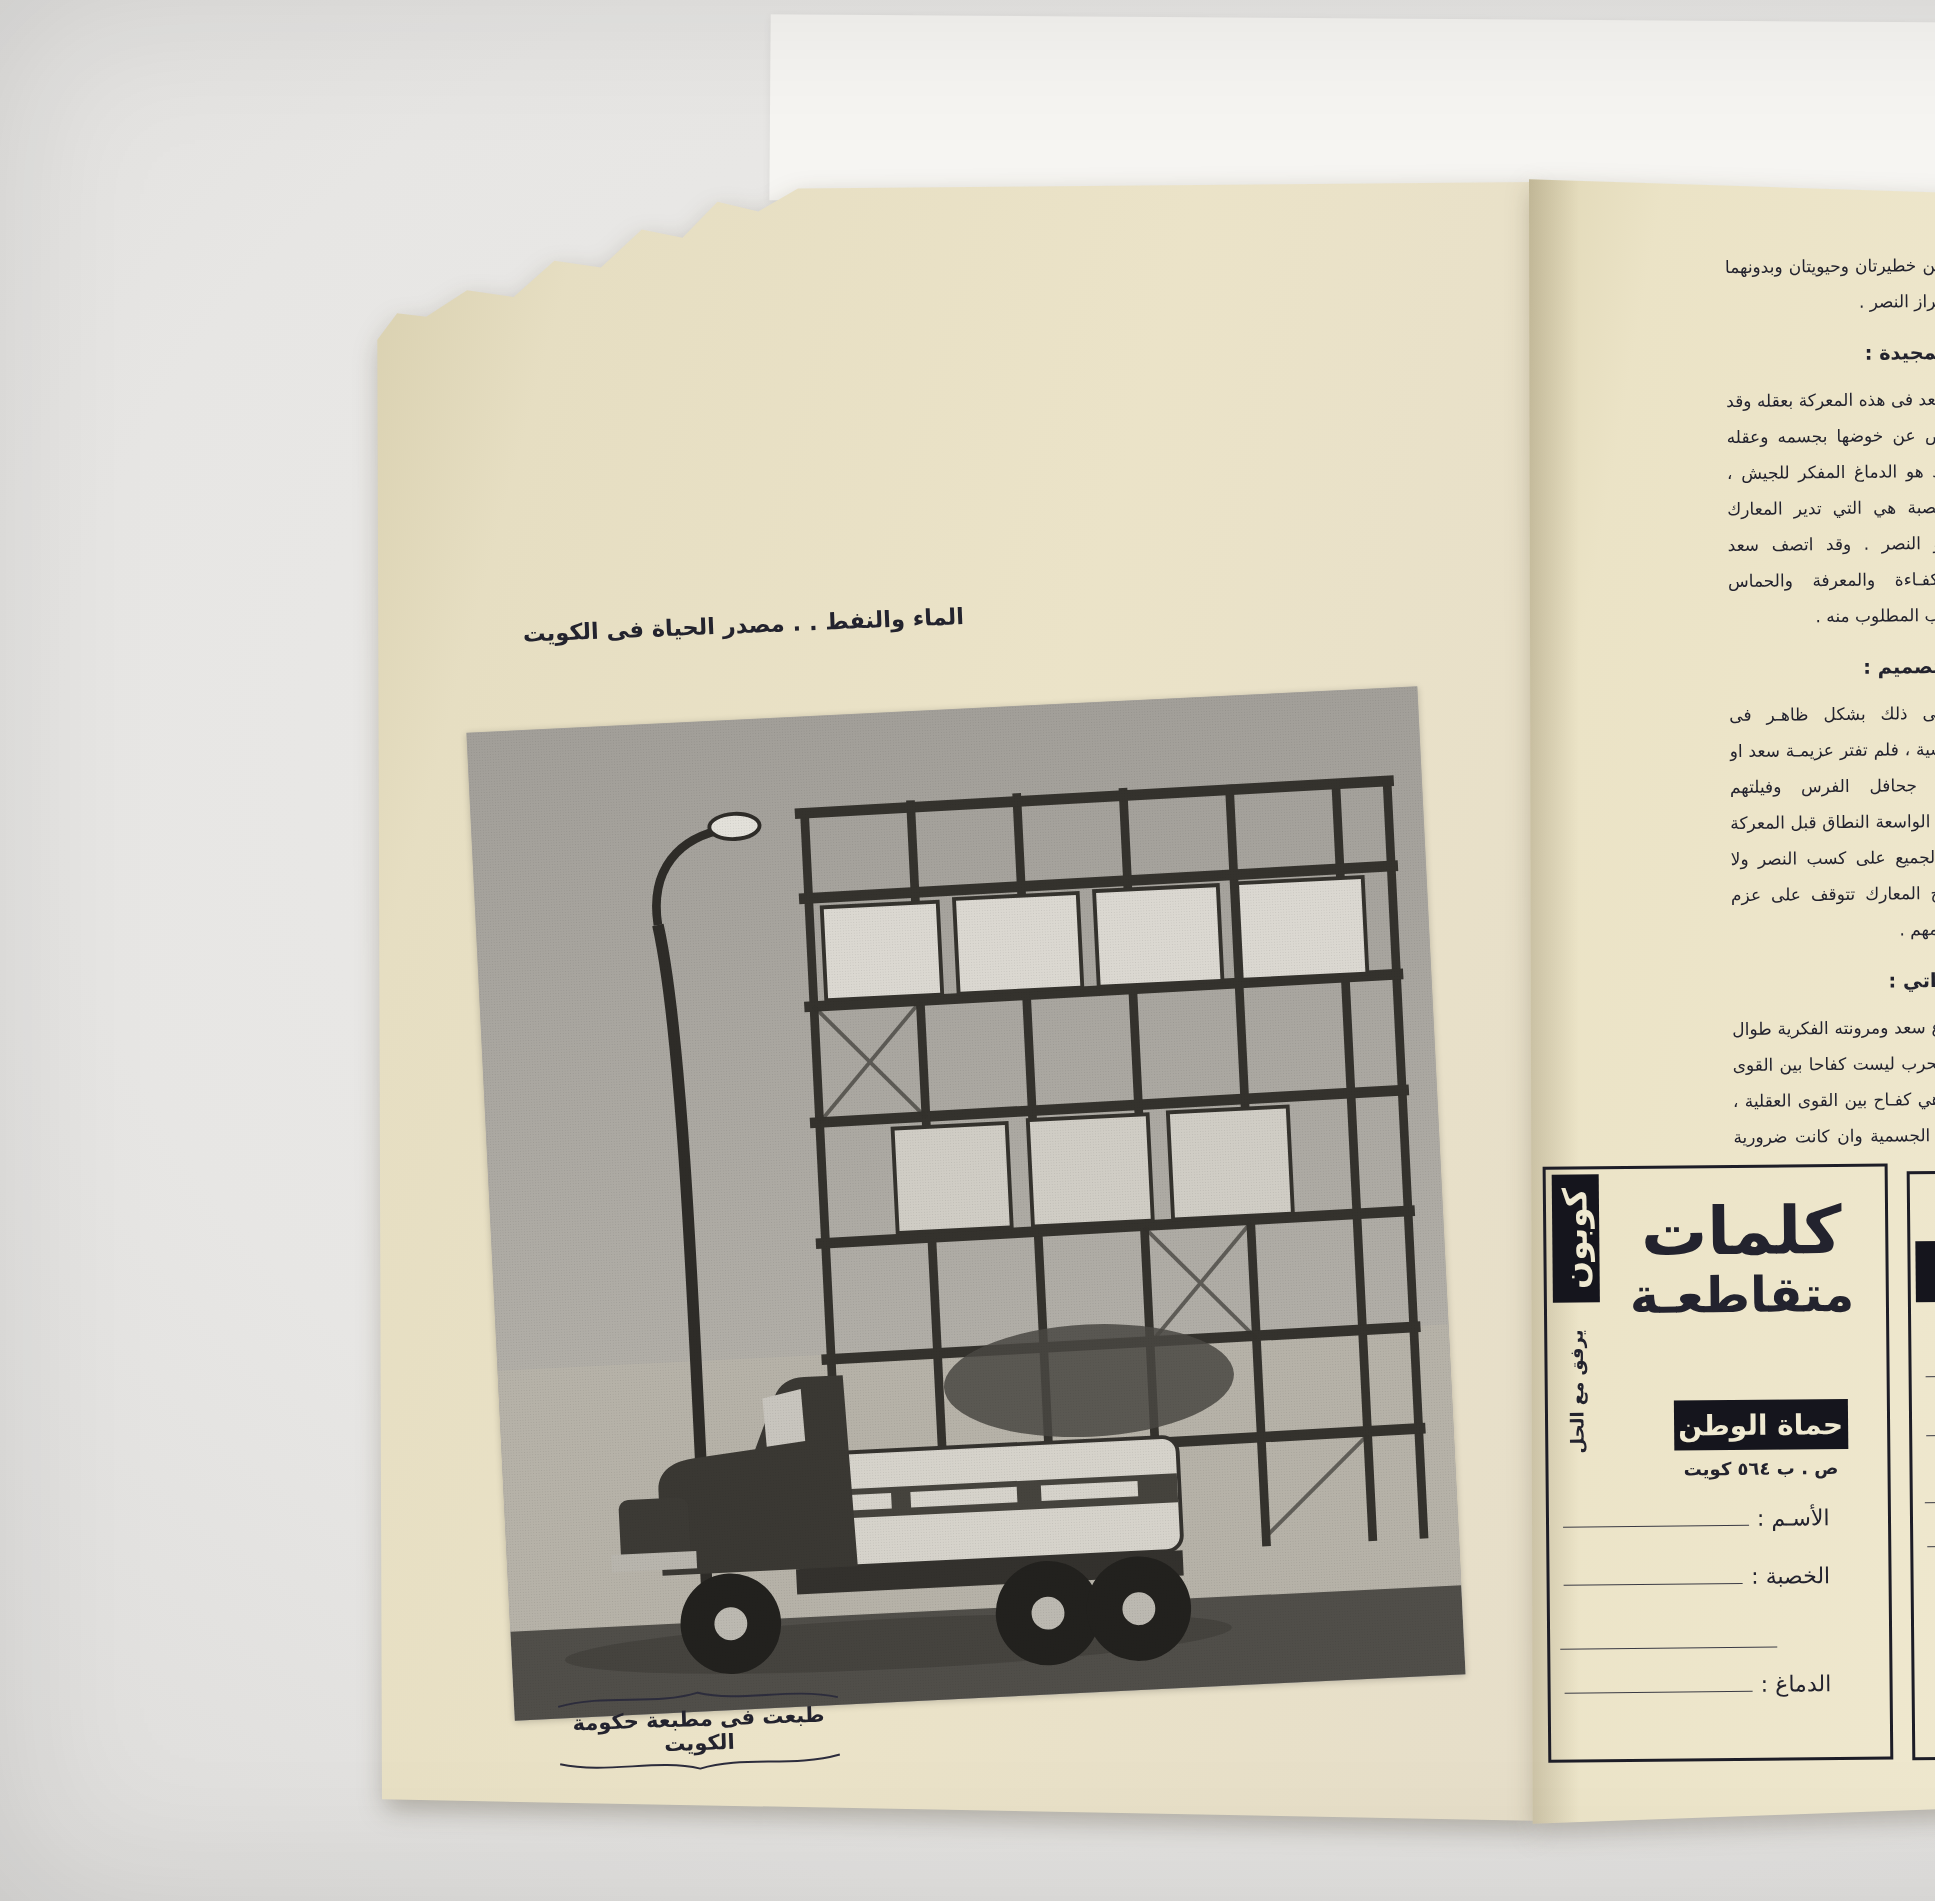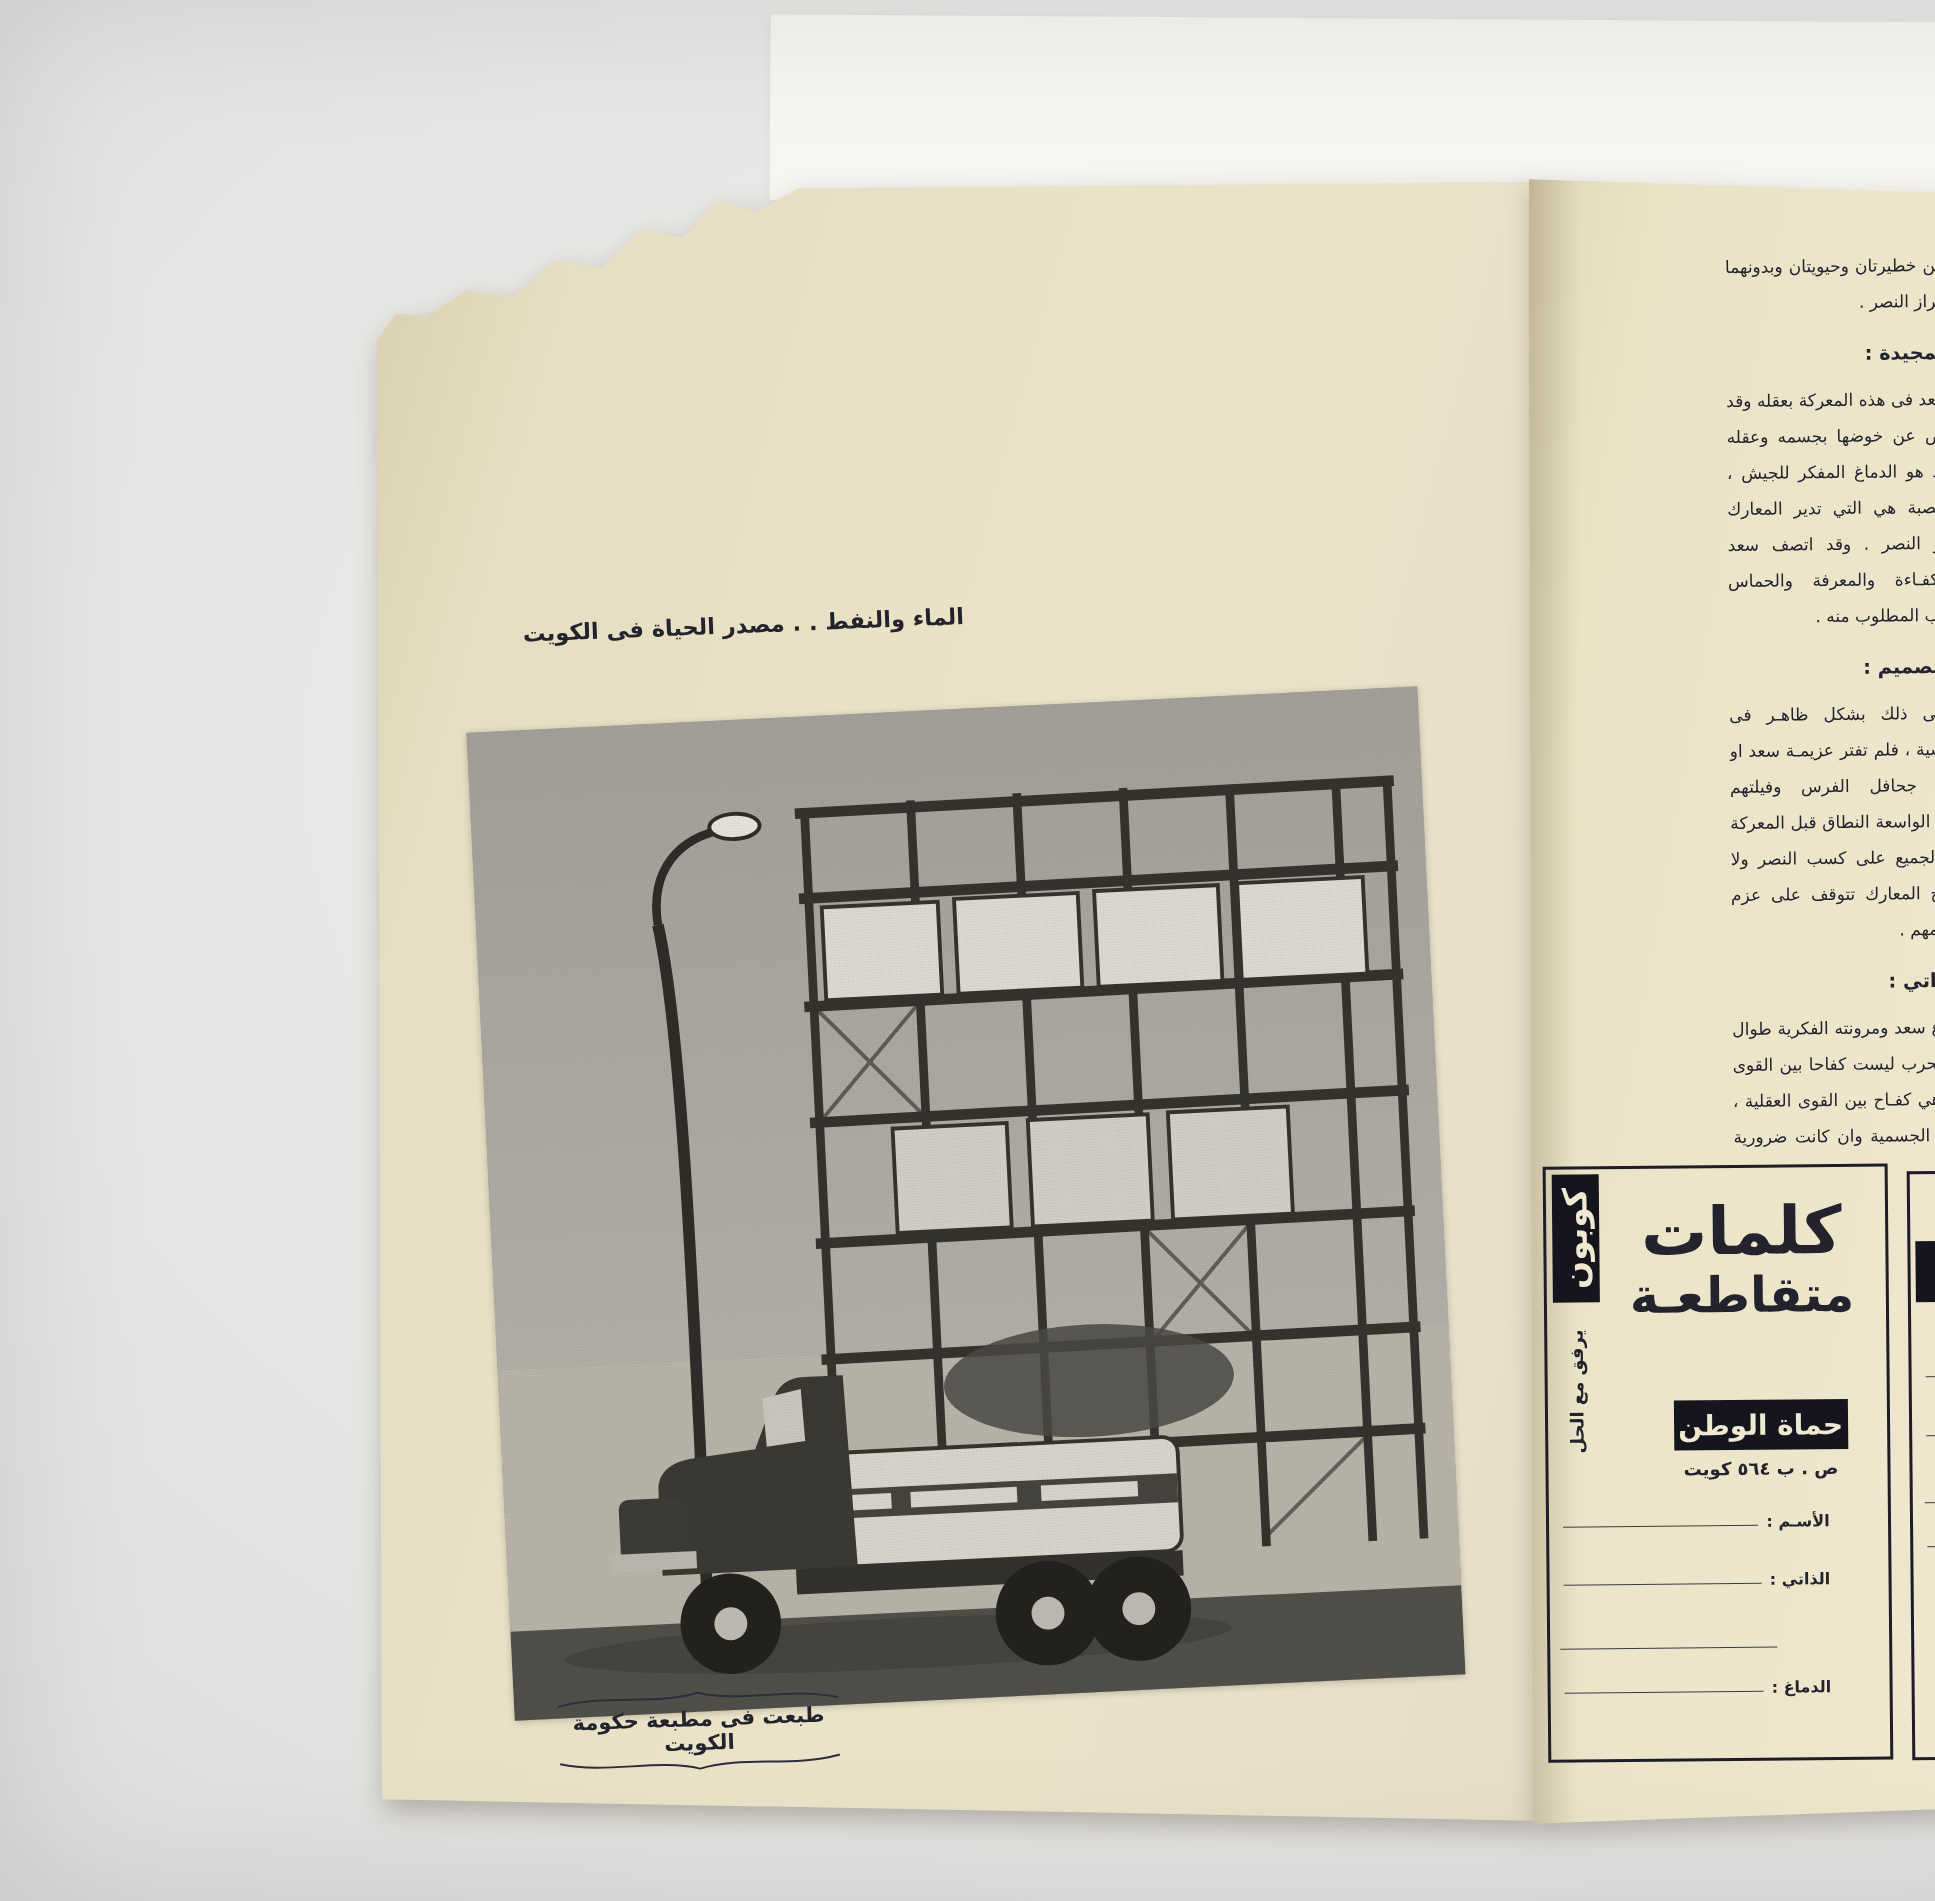--- a/index.html
+++ b/index.html
@@ -31,21 +31,21 @@
   .coupon{position:absolute;border:3.9px solid #1d1d27;direction:rtl;}
   .cw{left:11.6px;top:995px;width:339px;height:590px;}
   .ct{left:376px;top:1003px;width:370px;height:583px;}
   .blackbox{position:absolute;background:#15151d;}
   .banner{position:absolute;background:#15151d;color:#efe9d1;font-weight:700;
           display:flex;align-items:center;justify-content:center;}
   .ct-banner{left:5.4px;right:5.4px;top:67px;height:61px;font-size:37px;}
   .addr{position:absolute;text-align:center;font-weight:700;}
   .ct-addr{left:0;right:0;top:142px;font-size:19.4px;word-spacing:13px;}
   .frow{position:absolute;left:11px;display:flex;align-items:flex-end;}
-  .frow .lbl{font-size:16px;font-weight:700;white-space:nowrap;}
+  .frow .lbl{font-size:22px;font-weight:400;white-space:nowrap;}
   .frow .ln{flex:1;border-bottom:1.2px solid #3a3a44;margin:0 8.5px 5.4px 3.1px;}
   .ct .frow{right:74px;}
   .ct-l1{top:178px;height:30px;} .ct-l2{top:237px;height:30px;}
   .ct-extra{position:absolute;left:11.6px;width:205px;top:328px;border-bottom:1.2px solid #3a3a44;}
   .ct-l3{top:348px;height:30px;}
   .ct-kupon{position:absolute;left:15.5px;top:451px;width:182px;text-align:center;
             font-size:42px;font-weight:700;}
   .ct-kupon-sub{position:absolute;left:7.7px;top:515px;width:197px;text-align:center;
             font-size:22px;font-weight:700;white-space:nowrap;}
   .cw-side{left:6.2px;top:5.4px;width:47px;height:128px;}
@@ -228,21 +228,21 @@
             <span class="t1">كلمات</span>
             <span class="t2">متقاطعـة</span>
           </div>
           <div class="banner cw-banner">حماة الوطن</div>
           <div class="addr cw-addr">ص . ب ٥٦٤ كويت</div>
           <div class="frow cw-l1">
             <span class="lbl">الأسـم :</span>
             <span class="ln"></span>
           </div>
           <div class="frow cw-l2">
-            <span class="lbl">الذاتي :</span>
+            <span class="lbl">الخصبة :</span>
             <span class="ln"></span>
           </div>
           <div class="cw-extra"></div>
           <div class="frow cw-l3">
             <span class="lbl">الدماغ :</span>
             <span class="ln"></span>
           </div>
         </div>
 
       </div>

